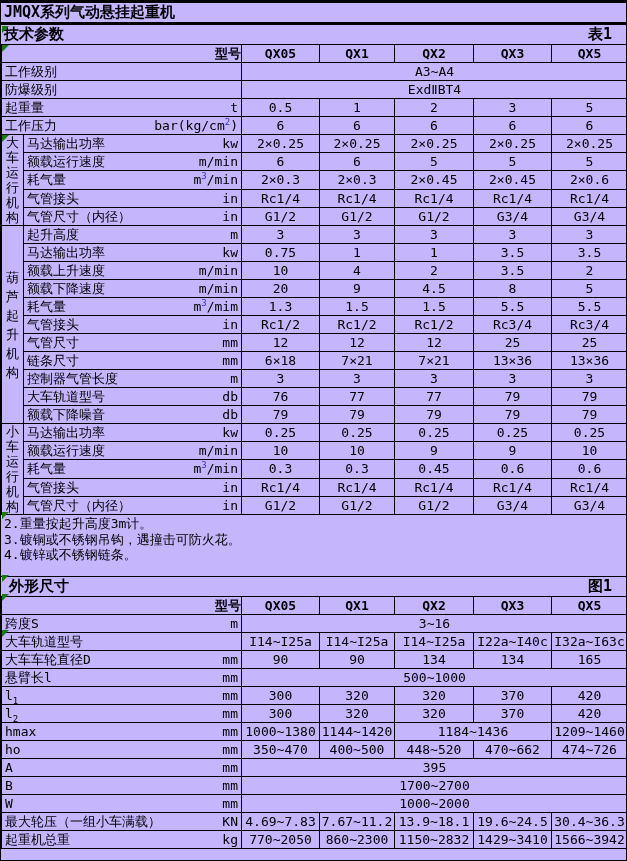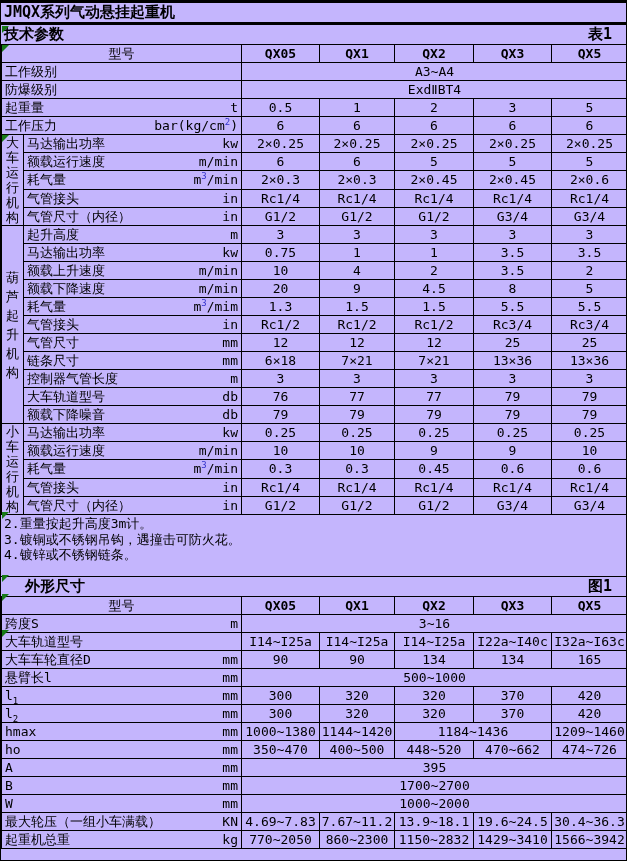--- a/index.html
+++ b/index.html
@@ -6,21 +6,21 @@
   body{font-family:"DejaVu Sans Mono","DejaVu Sans",monospace;color:#000;}
   .page{position:relative;width:627px;height:861px;box-sizing:border-box;
         border:1px solid #000;border-top:3px solid #000;background:#c4b5fd;overflow:hidden;}
   .title-row{height:19px;border-bottom:3px solid #000;display:flex;align-items:center;
              font-weight:bold;font-size:15px;padding-left:3px;letter-spacing:0px;}
   .caption-row{height:19px;display:flex;align-items:flex-start;justify-content:space-between;
                font-weight:bold;font-size:15px;padding:0 14px 0 3px;}
   table.sheet{border-collapse:collapse;table-layout:fixed;width:626px;}
   table.sheet td{border:1px solid #000;padding:0;height:17px;overflow:hidden;
                  font-size:13px;line-height:15px;vertical-align:middle;}
-  td.hcell{font-weight:normal;text-align:center;padding-left:3px;}
+  td.hcell{font-weight:bold;text-align:right;padding-left:3px;}
   td.hval{font-weight:bold;text-align:center;}
   td.lcell{padding:0;}
   .lwrap{display:flex;justify-content:space-between;align-items:flex-start;padding:0 3px 0 3px;}
   .lbl{white-space:pre;}
   .unit{white-space:pre;text-align:right;}
   td.vcell{text-align:center;}
   td.gcell{text-align:center;word-break:break-all;padding:0 4px;font-size:13px;}
   td.gcell.tight{line-height:15px;}
   td.gcell.loose{line-height:19px;}
   sup{color:#3333cc;font-size:9px;line-height:0;}
@@ -384,21 +384,21 @@
         </tr>
       </tbody>
   </table>
 
   <div class="notes">
     <div>2.重量按起升高度3m计。</div>
     <div>3.镀铜或不锈钢吊钩，遇撞击可防火花。</div>
     <div>4.镀锌或不锈钢链条。</div>
   </div>
 
-  <div class="caption-row" style="padding-left:24px;height:19px;">
+  <div class="caption-row" style="padding-left:8px;height:19px;">
     <span>外形尺寸</span>
     <span>图1</span>
   </div>
 
   <table class="sheet" id="t2">
     <colgroup>
       <col style="width:240px">
       <col style="width:78px">
         <col style="width:75px">
         <col style="width:79px">

